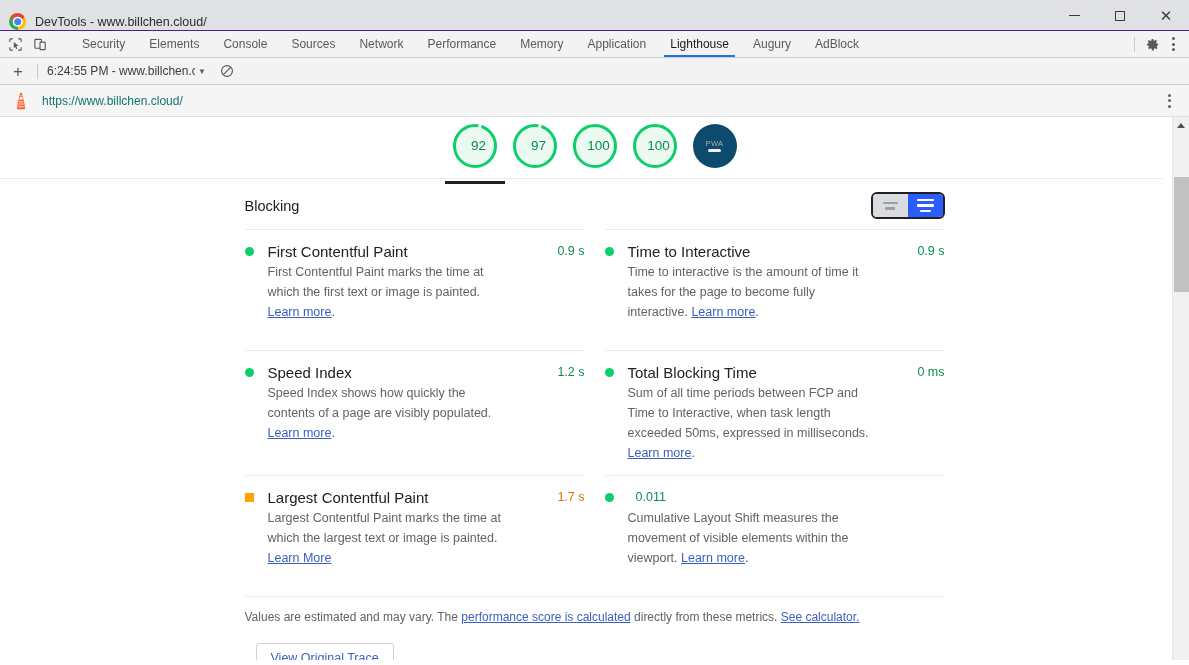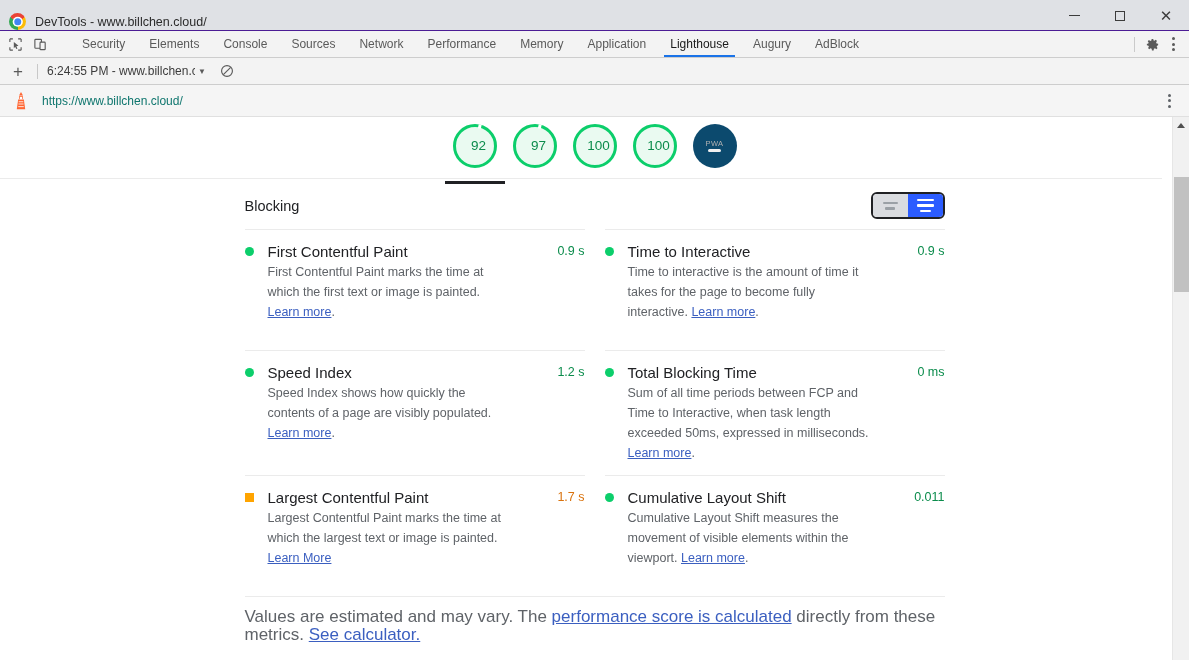--- a/index.html
+++ b/index.html
@@ -337,21 +337,21 @@
     max-width: 248px;
   }
   .metric-desc a {
     color: #3b5fc0;
     text-decoration: underline;
   }
 
   .footnote {
     border-top: 1px solid #ebebeb;
     padding-top: 11px;
-    font-size: 17px;
+    font-size: 12px;
     color: #5f6368;
     line-height: 18px;
   }
   .footnote a { color: #3b5fc0; text-decoration: underline; }
 
   .trace-btn {
     margin-top: 17px;
     margin-left: 11px;
     display: inline-block;
     padding: 7px 14px;
@@ -622,21 +622,20 @@
             <span class="metric-value average">1.7 s</span>
           </div>
           <div class="metric-desc">
             <span>Largest Contentful Paint marks the time at which the largest text or image is painted. </span><a href="#">Learn More</a><span></span>
           </div>
         </div>
 
         <div class="metric">
           <div class="metric-head">
             <span class="marker good"></span>
-            <span class="metric-name">Cumulative Layout Shift</span>
             <span class="metric-value good">0.011</span>
           </div>
           <div class="metric-desc">
             <span>Cumulative Layout Shift measures the movement of visible elements within the viewport. </span><a href="#">Learn more</a><span>.</span>
           </div>
         </div>
 
       </div>
 
       <div class="footnote">

